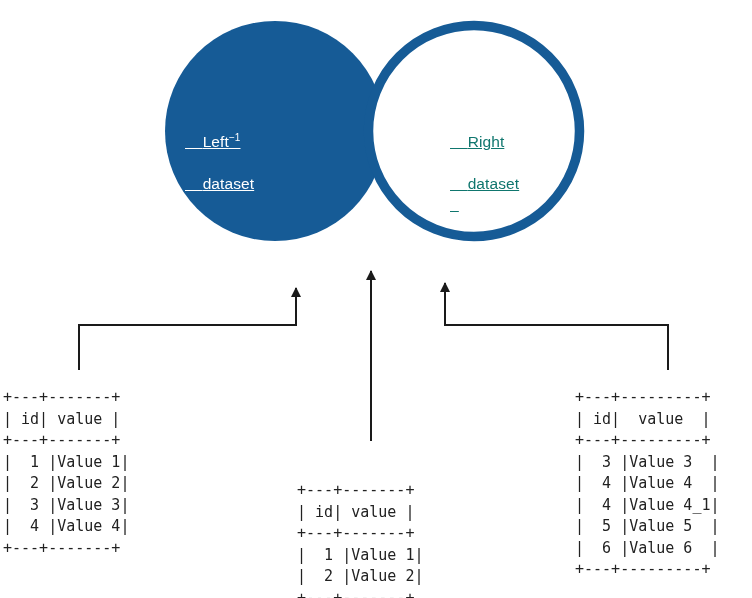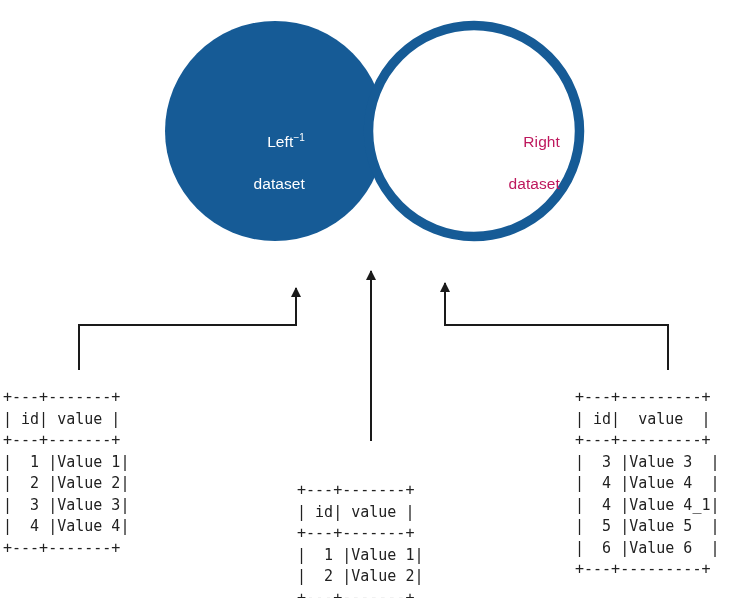--- a/index.html
+++ b/index.html
@@ -8,34 +8,35 @@
     width:752px;
     height:598px;
     background:#ffffff;
     overflow:hidden;
     font-family:"Liberation Sans", sans-serif;
   }
   
   #venn{position:absolute;left:0;top:0;width:752px;height:300px;}
   .venn-label{
     position:absolute;
-    text-align:right;
+    text-align:left;
     font-family:"Liberation Sans", sans-serif;
     font-size:15.5px;
     line-height:21px;
     white-space:pre;
     letter-spacing:0.1px;
+    text-decoration:underline;
   }
   #label-left{
     left:185px;top:110px;width:120px;
     color:#ffffff;
   }
   #label-right{
     left:450px;top:110px;width:110px;
-    color:#be185d;
+    color:#0f766e;
   }
   .sup{
     font-size:10px;
     vertical-align:super;
     line-height:0;
   }
   
   #connectors{position:absolute;left:0;top:255px;width:752px;height:200px;}
   
   .ascii{

